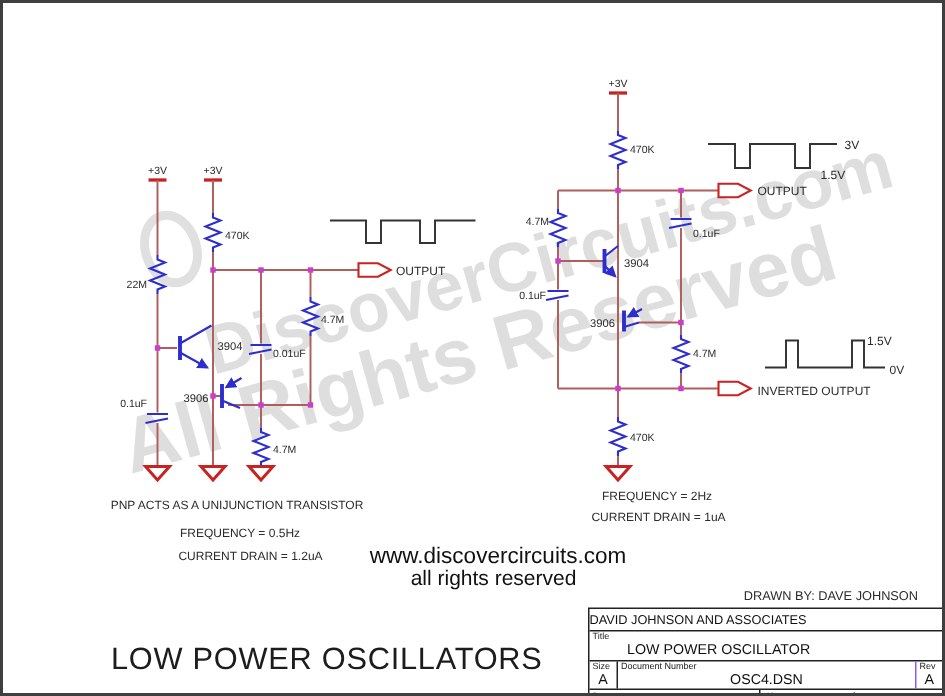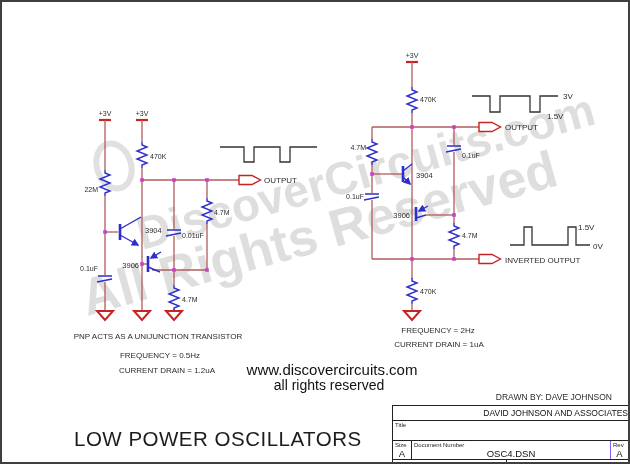--- a/index.html
+++ b/index.html
@@ -25,21 +25,21 @@
   .olbl{font-size:8px;}
   .note{font-size:8px;}
   .vlbl{font-size:8px;}
   .www{font-size:15px;fill:#111;}
   .rights{font-size:14px;fill:#111;}
   .drawn{font-size:8.5px;}
   .bigtitle{font-size:20.5px;fill:#1c1c1c;letter-spacing:.5px;}
   
   .tb{position:absolute;left:390px;top:403px;width:237px;height:65px;
       border:1.5px solid #222;box-sizing:border-box;background:#fff;font-size:9px;color:#111;}
-  .tb .r1{height:14px;border-bottom:1px solid #222;text-align:right;font-size:8.5px;line-height:14px;}
+  .tb .r1{height:14px;border-bottom:1px solid #222;text-align:left;font-size:8.5px;line-height:14px;}
   .tb .r2{height:19px;border-bottom:1px solid #222;position:relative;}
   .tb .tiny{font-size:6px;color:#222;}
   .tb .r2 .tiny{position:absolute;left:2px;top:1px;}
   .tb .r2 .val{position:absolute;left:25px;top:7px;font-size:9.5px;}
   .tb .r3{height:18px;border-bottom:1px solid #222;display:flex;}
   .tb .c{position:relative;box-sizing:border-box;}
   .tb .c .tiny{position:absolute;left:2px;top:1px;white-space:nowrap;}
   .tb .c .v{position:absolute;left:0;right:0;top:7px;text-align:center;font-size:9.5px;}
   .tb .size{width:19px;border-right:1px solid #222;}
   .tb .doc{flex:1;border-right:1px solid #8b5cf6;}
@@ -239,20 +239,21 @@
     <text class="www" x="330" y="373" text-anchor="middle">www.discovercircuits.com</text>
     <text class="rights" x="327" y="388" text-anchor="middle">all rights reserved</text>
     <text class="drawn" x="610" y="398" text-anchor="end">DRAWN BY: DAVE JOHNSON</text>
     <text class="bigtitle" x="72" y="444">LOW POWER OSCILLATORS</text>
   </svg>
 
   <div class="tb">
     <div class="r1">DAVID JOHNSON AND ASSOCIATES</div>
     <div class="r2">
       <span class="tiny">Title</span>
+      <div class="val">LOW POWER OSCILLATOR</div>
     </div>
     <div class="r3">
       <div class="c size">
         <span class="tiny">Size</span>
         <div class="v">A</div>
       </div>
       <div class="c doc">
         <span class="tiny">Document Number</span>
         <div class="v">OSC4.DSN</div>
       </div>

